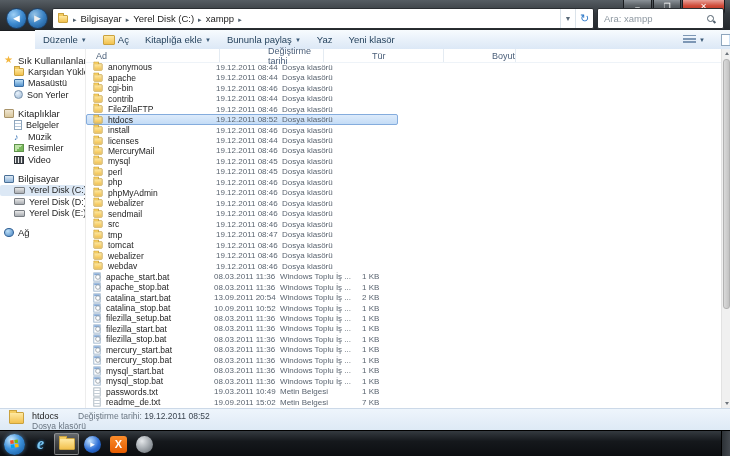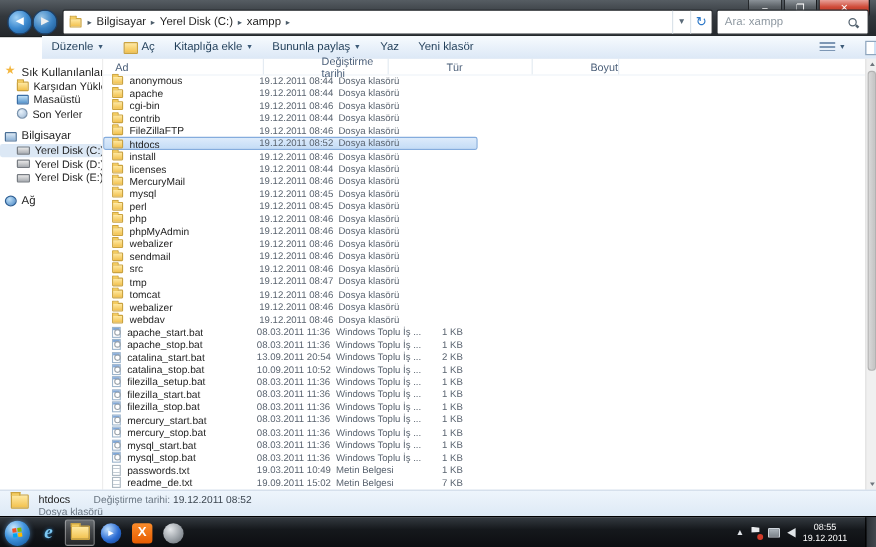--- a/index.html
+++ b/index.html
@@ -81,21 +81,21 @@
   .hcell{border-right:1px solid #e4ebf2;padding-left:10px;display:flex;align-items:center;box-sizing:border-box;}
   .h-name{width:134px}.h-date{width:66px}.h-type{width:82px}.h-size{width:34px}
   .rows{position:absolute;left:0;top:13px;right:0;bottom:0;}
   .frow{display:flex;align-items:center;height:10.48px;font-size:8.5px;color:#1e1e1e;
     padding-left:6px;box-sizing:border-box;width:312px;border:1px solid transparent;border-radius:2px;}
   .frow.sel{background:linear-gradient(#ddebfb,#c4dcf6);border-color:#84acdd;}
   .frow .ic{margin-right:5px;transform:scale(.92);}
   .c-name{width:108px;overflow:hidden;white-space:nowrap;}
   .c-date{width:66px;color:#5a6470;white-space:nowrap;font-size:8px;}
   .c-type{width:82px;color:#5a6470;white-space:nowrap;font-size:8px;}
-  .c-size{width:30px;color:#5a6470;text-align:center;white-space:nowrap;font-size:8px;}
+  .c-size{width:30px;color:#5a6470;text-align:left;white-space:nowrap;font-size:8px;}
   
   .vscroll{position:absolute;right:0;top:0;width:9px;height:359px;background:#f0f0f0;border-left:1px solid #e2e2e2;box-sizing:border-box;}
   .varrow{position:absolute;left:0;width:9px;height:9px;display:flex;align-items:center;justify-content:center;}
   .varrow::before{content:"";border-left:2.5px solid transparent;border-right:2.5px solid transparent;}
   .varrow.up{top:0}.varrow.up::before{border-bottom:3.5px solid #6e757c;}
   .varrow.down{bottom:0}.varrow.down::before{border-top:3.5px solid #6e757c;}
   .vthumb{position:absolute;left:1px;top:10px;width:7px;height:250px;background:linear-gradient(90deg,#d9d9d9,#c3c3c3);border-radius:3px;border:1px solid #b2b2b2;box-sizing:border-box;}
   
   .details{position:absolute;left:0;top:408px;width:730px;height:22px;
     background:linear-gradient(#eef5fc,#dde9f5);border-top:1px solid #ccd9e8;font-size:8.5px;}
@@ -211,20 +211,42 @@
             <span class="ic desktop"></span>
             <span>Masaüstü</span>
           </div>
           <div class="sb-item">
             <span class="ic recent"></span>
             <span>Son Yerler</span>
           </div>
         </div>
         <div class="sb-group">
           <div class="sb-head">
+            <span class="ic libs"></span>
+            <span>Kitaplıklar</span>
+          </div>
+          <div class="sb-item">
+            <span class="ic doc"></span>
+            <span>Belgeler</span>
+          </div>
+          <div class="sb-item">
+            <span class="ic music">♪</span>
+            <span>Müzik</span>
+          </div>
+          <div class="sb-item">
+            <span class="ic picture"></span>
+            <span>Resimler</span>
+          </div>
+          <div class="sb-item">
+            <span class="ic video"></span>
+            <span>Video</span>
+          </div>
+        </div>
+        <div class="sb-group">
+          <div class="sb-head">
             <span class="ic computer"></span>
             <span>Bilgisayar</span>
           </div>
           <div class="sb-item sel">
             <span class="ic disk"></span>
             <span>Yerel Disk (C:)</span>
           </div>
           <div class="sb-item">
             <span class="ic disk"></span>
             <span>Yerel Disk (D:)</span>
@@ -513,25 +535,15 @@
         <div class="tbi">
           <div class="wmp">▸</div>
         </div>
         <div class="tbi">
           <div class="xampp">X</div>
         </div>
         <div class="tbi">
           <div class="grayorb"></div>
         </div>
       </div>
-    <div class="tray">
-      <span class="tray-up">▲</span>
-      <span class="flag"></span>
-      <span class="net"></span>
-      <span class="vol"></span>
-      <span class="clock">
-        <span>08:55</span><br>
-        <span>19.12.2011</span>
-      </span>
-    </div>
     <div class="showdesk"></div>
   </div>
 </div>
 
 </body></html>

